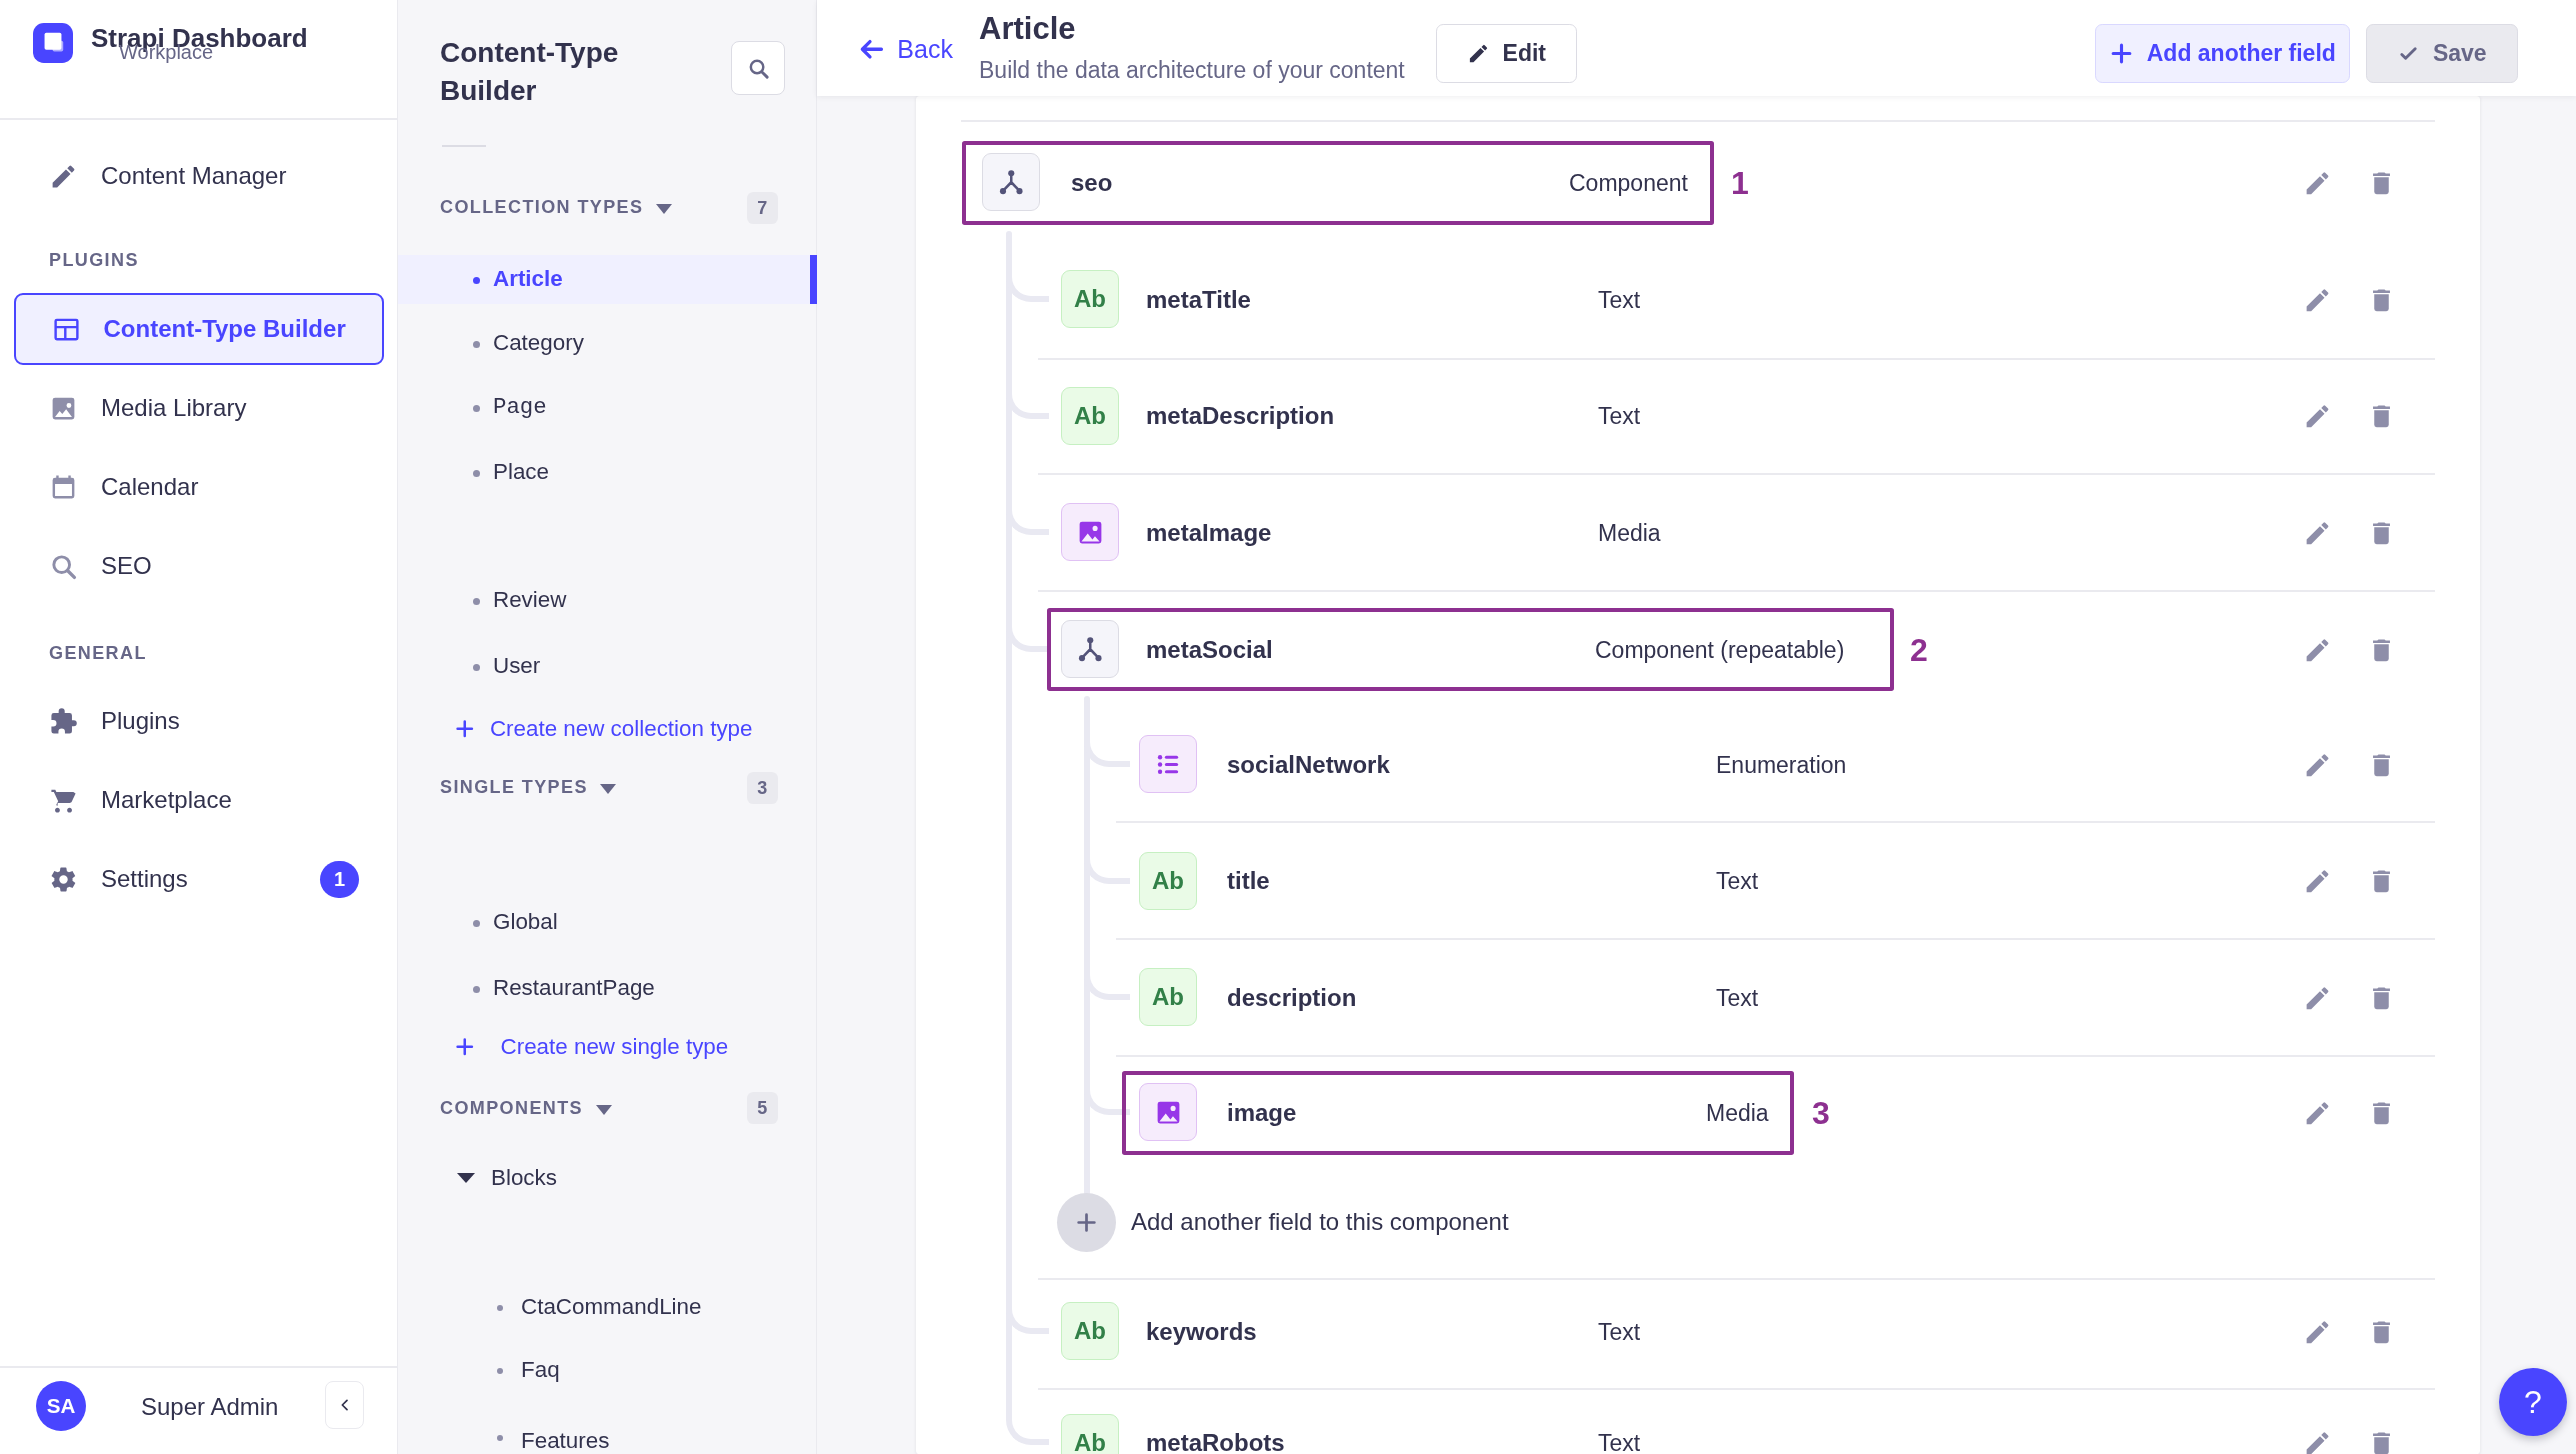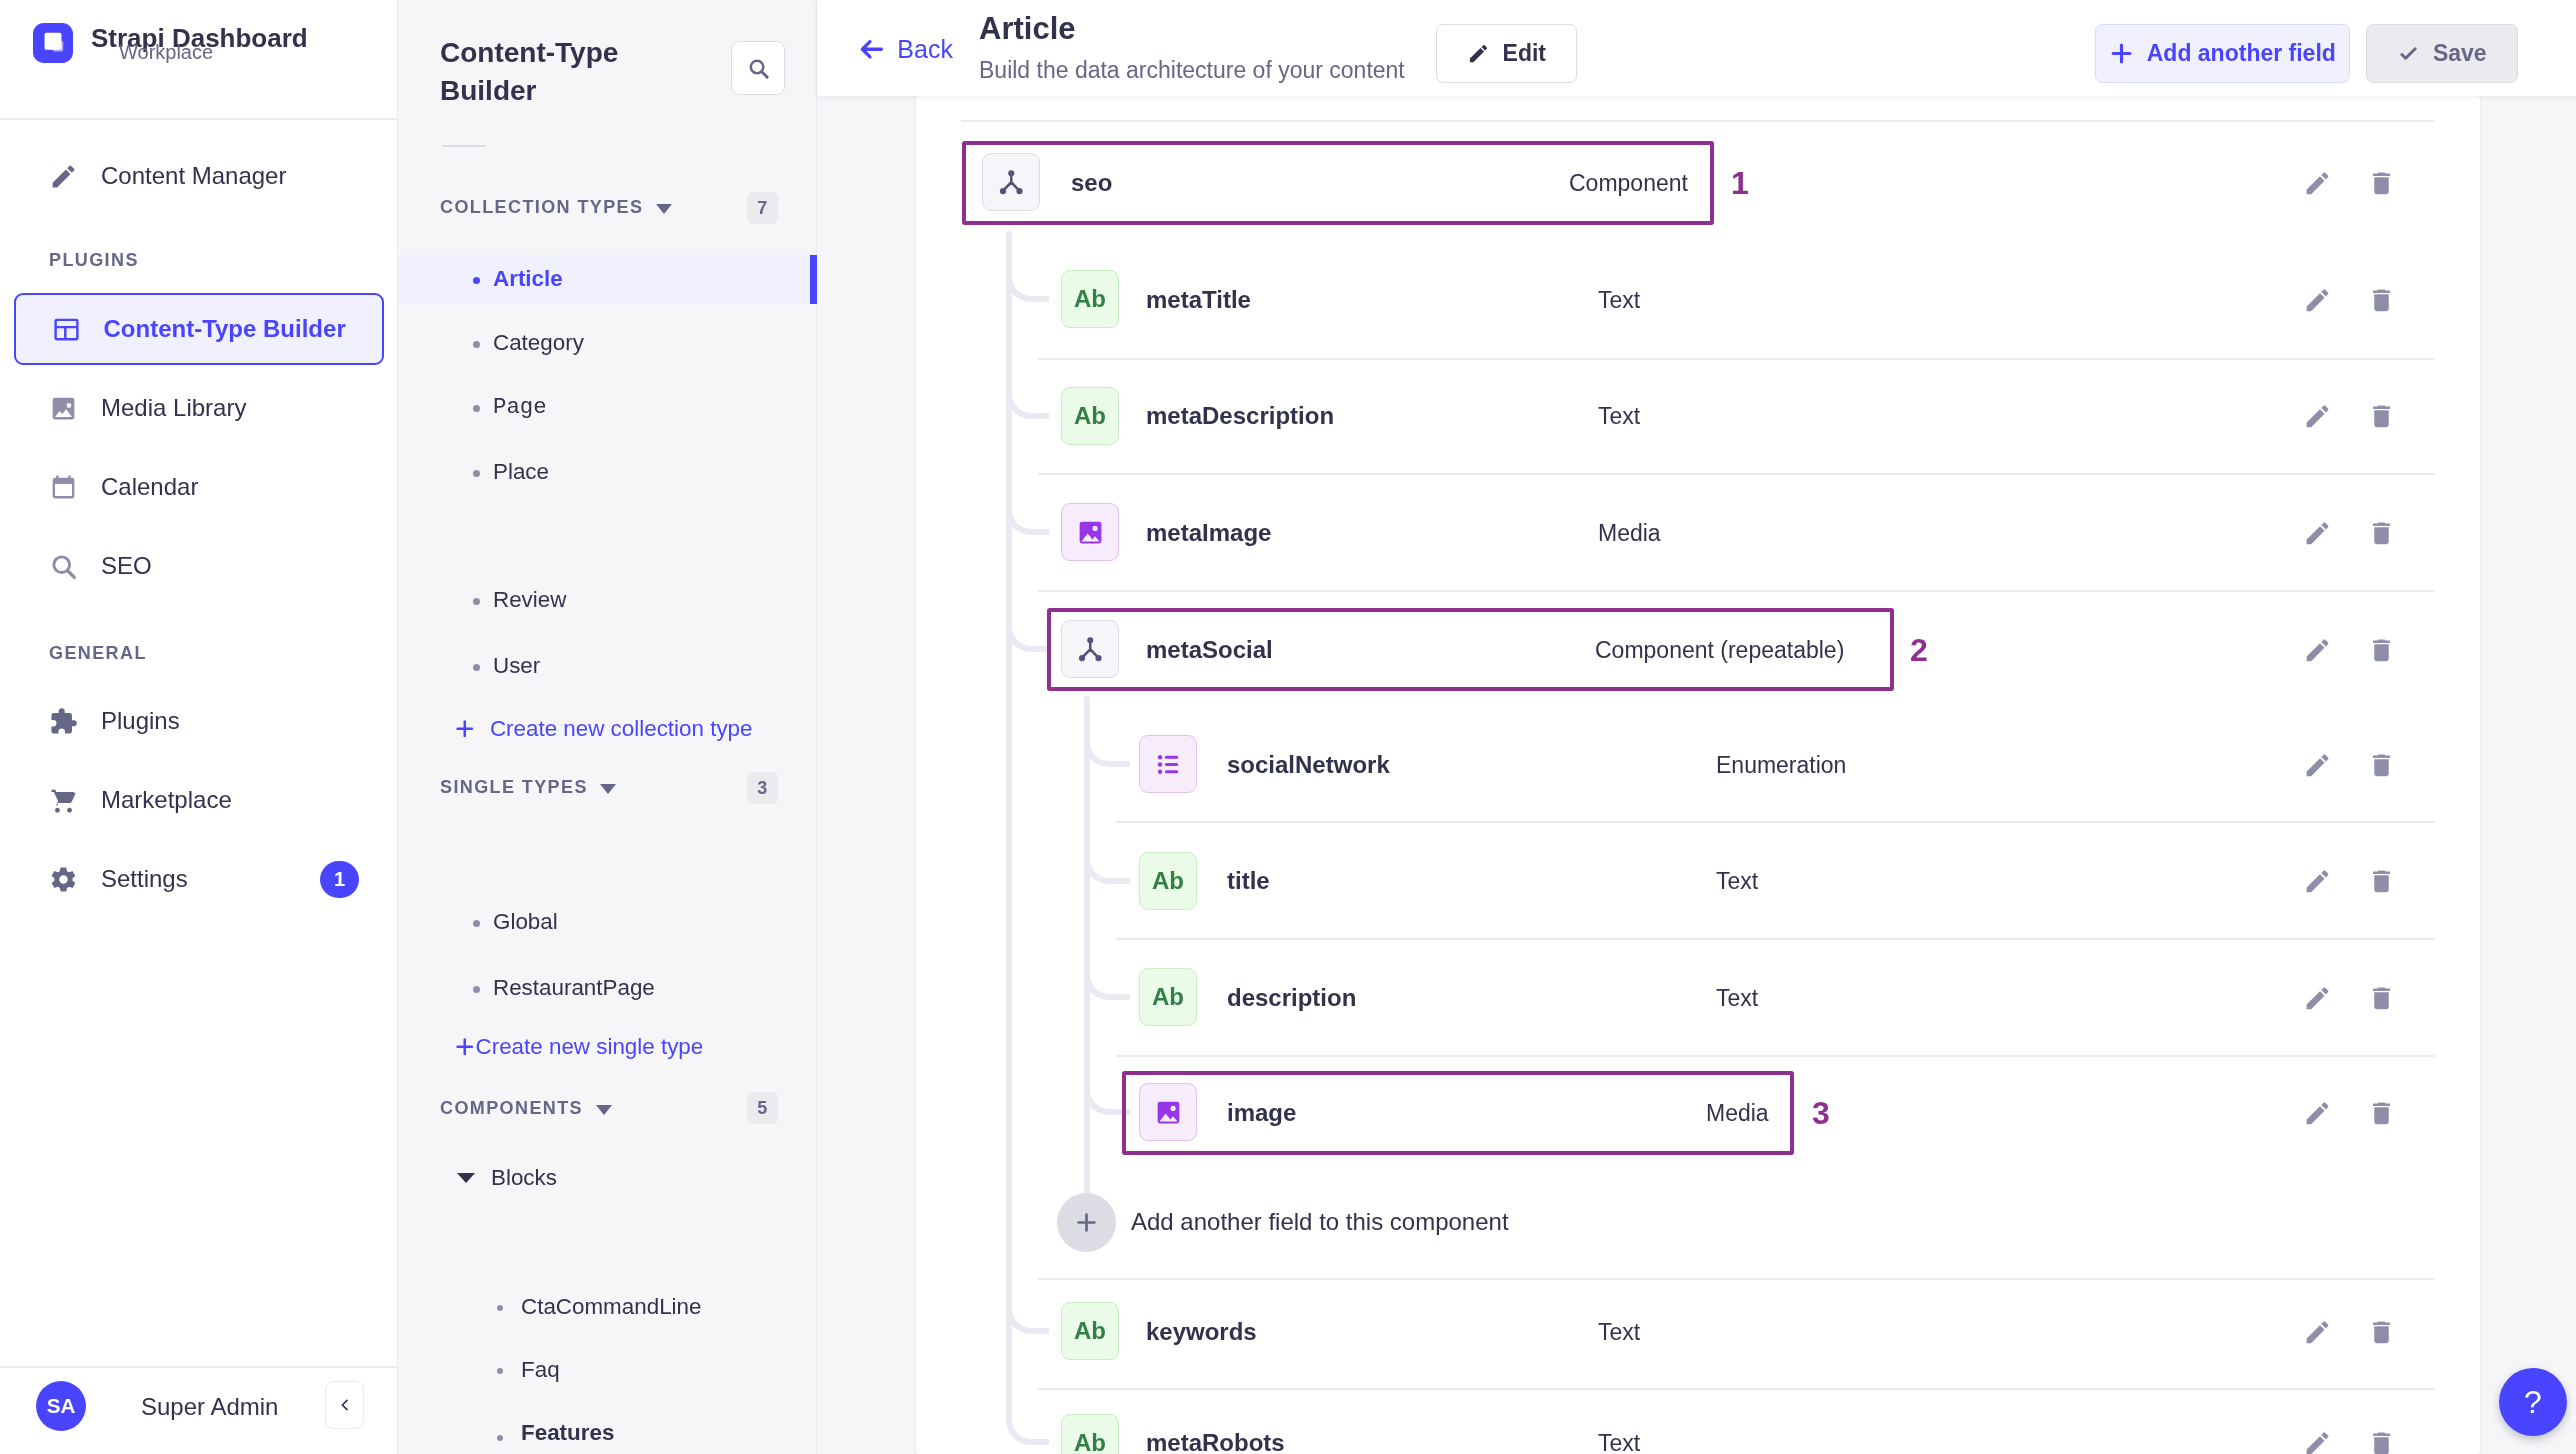--- a/index.html
+++ b/index.html
@@ -186,21 +186,21 @@
 
     <div class="abs" style="left:0;top:899px;width:419px;height:48px;">
       <div class="dot" style="left:75px;top:20.6px;"></div>
       <span class="sub-item" style="position:absolute;left:95px;top:10px;">Global</span>
     </div>
     <div class="abs" style="left:0;top:965px;width:419px;height:48px;">
       <div class="dot" style="left:75px;top:20.6px;"></div>
       <span class="sub-item" style="position:absolute;left:95px;top:10px;">RestaurantPage</span>
     </div>
 
-    <div class="abs flex" style="left:56px;top:1029px;height:36px;gap:0;">
+    <div class="abs flex" style="left:56px;top:1029px;height:36px;gap:25px;">
       <svg width="21.5" height="21.5" viewBox="0 0 24 24">
         <path d="M12 4v16M4 12h16" stroke="var(--accent)" stroke-width="2.8" stroke-linecap="round"></path>
       </svg>
       <span style="font-size:22.4px;font-weight:500;color:var(--accent);">Create new single type</span>
     </div>
 
     <div class="abs" style="left:42px;top:1098px;">
       <span class="section-label">COMPONENTS</span><span class="caret"></span>
     </div>
     <div class="count-badge" style="left:349px;top:1092px;">5</div>
@@ -213,21 +213,21 @@
     <div class="abs" style="left:0;top:1284px;width:419px;height:48px;">
       <div class="dot" style="left:99px;top:20.6px;width:6.3px;height:6.3px;"></div>
       <span class="sub-item" style="position:absolute;left:123px;top:10px;">CtaCommandLine</span>
     </div>
     <div class="abs" style="left:0;top:1347px;width:419px;height:48px;">
       <div class="dot" style="left:99px;top:20.6px;width:6.3px;height:6.3px;"></div>
       <span class="sub-item" style="position:absolute;left:123px;top:10px;">Faq</span>
     </div>
     <div class="abs" style="left:0;top:1414px;width:419px;height:48px;">
       <div class="dot" style="left:99px;top:20.6px;width:6.3px;height:6.3px;"></div>
-      <span class="sub-item" style="position:absolute;left:123px;top:6px;font-weight:bold;">Features</span>
+      <span class="sub-item" style="position:absolute;left:123px;top:14px;">Features</span>
     </div>
   </div>
 
   <div class="abs" style="left:817px;top:0;width:1759px;height:1454px;background:var(--page-bg);">
 
     <div class="abs" style="left:0;top:0;width:1759px;height:96px;background:#fff;box-shadow:0 1.8px 5.4px rgba(33,33,52,0.08);z-index:5;">
       <div class="abs flex" style="left:39px;top:30px;height:38px;gap:10.8px;">
         <svg width="30.5" height="30.5" viewBox="0 0 24 24">
           <path d="M20 12H5M11 18l-6-6 6-6" fill="none" stroke="var(--accent)" stroke-width="2.6" stroke-linecap="round" stroke-linejoin="round"></path>
         </svg>

